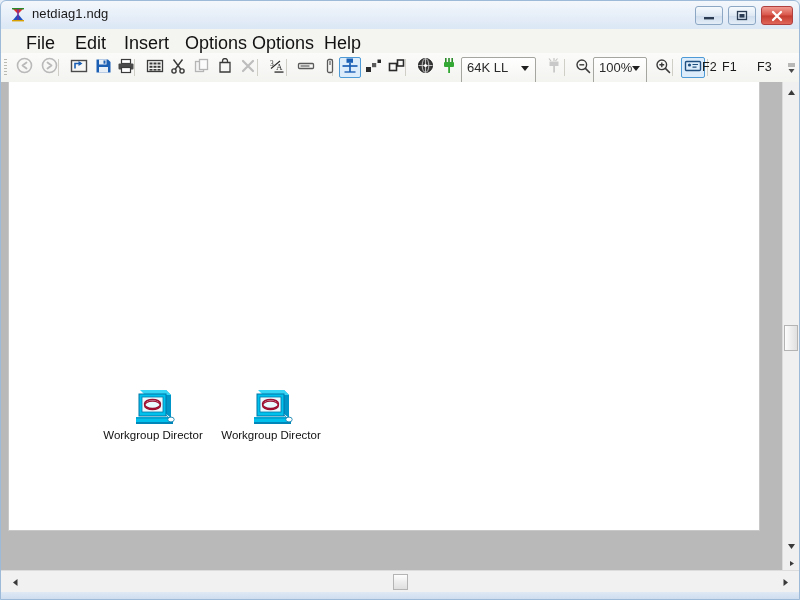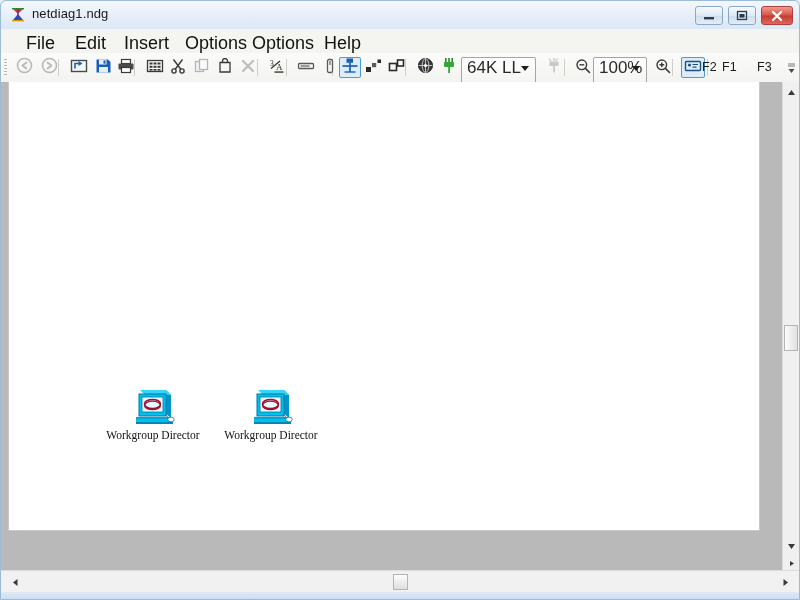--- a/index.html
+++ b/index.html
@@ -135,21 +135,21 @@
     background: #cfcfc8;
   }
   .tb-combo {
     position: absolute;
     top: 4px;
     height: 29px;
     box-sizing: border-box;
     border: 1px solid #a6a6a0;
     border-radius: 2px;
     background: linear-gradient(180deg, #ffffff 0%, #f3f3f0 100%);
-    font-size: 17px;
+    font-size: 13px;
     color: #2a2a2a;
     line-height: 19px;
     padding-left: 5px;
     cursor: default;
   }
   .tb-combo .arrow {
     position: absolute;
     right: 6px; top: 8px;
     width: 0; height: 0;
     border-left: 4px solid transparent;
@@ -180,21 +180,20 @@
   }
   #canvas-outer {
     position: absolute;
     left: 7px; top: 0px;
     width: 752px;
     height: 449px;
     background: #ffffff;
     border: 1px solid #c8c8c8;
     border-top: none;
     box-sizing: border-box;
-    font-family: Liberation Serif, serif;
   }
   .node {
     position: absolute;
     width: 110px;
     text-align: center;
     cursor: default;
   }
   .node-label {
     font-size: 11.5px;
     color: #111;

